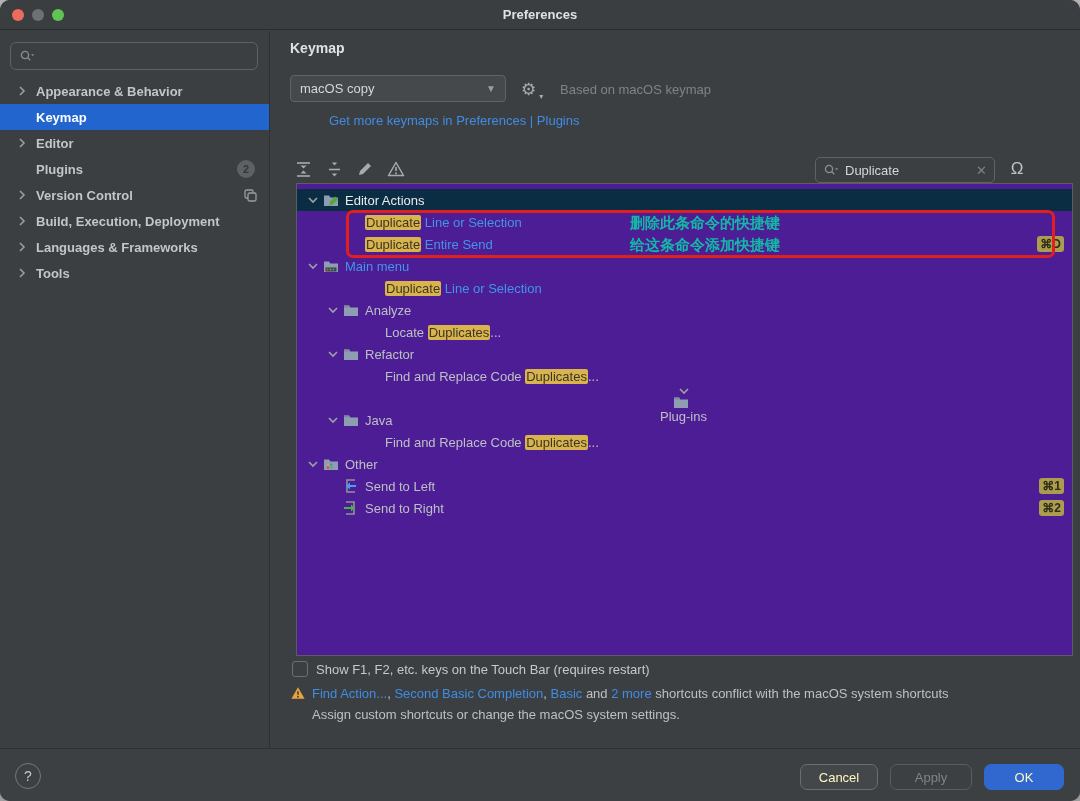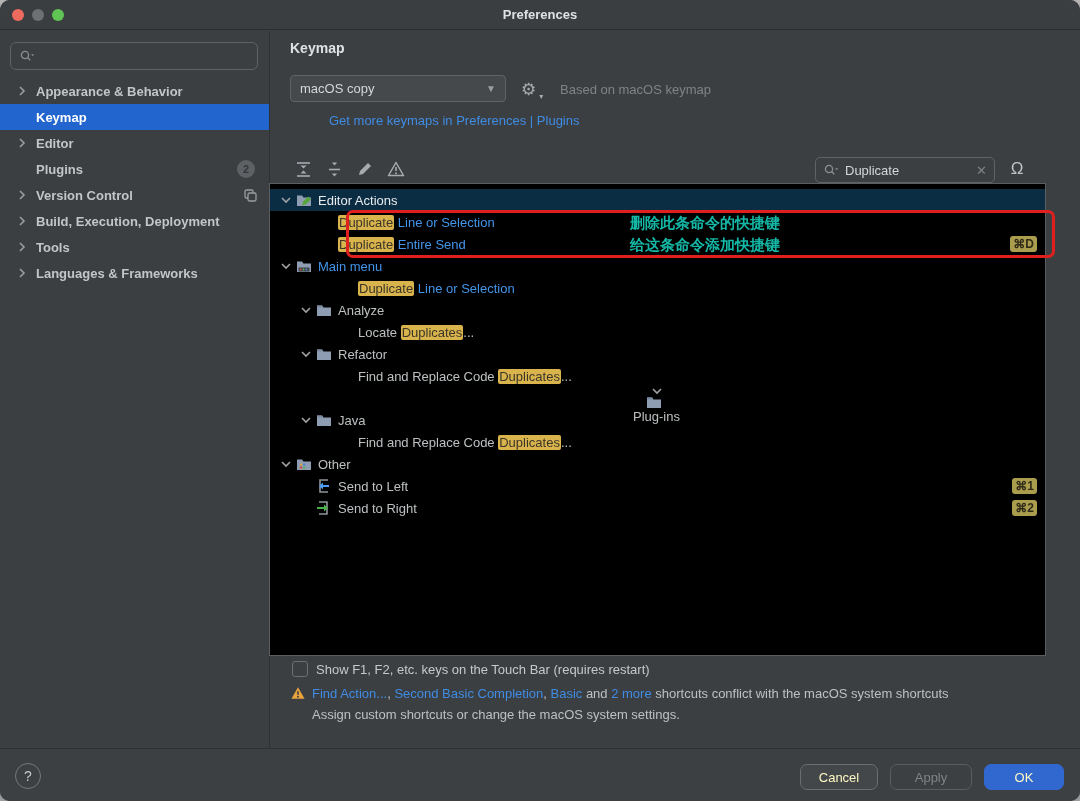--- a/index.html
+++ b/index.html
@@ -43,21 +43,21 @@
   .tb-icons{position:absolute;left:293px;top:159px;display:flex;gap:11px;}
   .tb-btn{width:20px;height:20px;display:flex;align-items:center;justify-content:center;color:#a7abae;}
   .tree-search{position:absolute;left:815px;top:157px;width:180px;height:26px;border:1px solid #5f6366;border-radius:5px;
                display:flex;align-items:center;padding:0 7px;color:#d4d6d8;background:#3c3f41;}
   .tree-search .mag{color:#8b8e91;margin-right:6px;display:inline-flex;}
   .tree-search .clear{margin-left:auto;color:#7f8386;font-size:13px;}
   .find-shortcut{position:absolute;left:1006px;top:158px;width:22px;height:22px;color:#c0c3c5;font-size:17px;
                  display:flex;align-items:center;justify-content:center;}
 
   
-  .tree-panel{position:absolute;left:269px;top:183px;width:777px;height:473px;border:1px solid #5a5e61;background:#000000;
+  .tree-panel{position:absolute;left:296px;top:183px;width:777px;height:473px;border:1px solid #5a5e61;background:#4c1d95;
               padding-top:5px;overflow:hidden;}
   .trow{height:22px;display:flex;align-items:center;padding-right:8px;white-space:pre;cursor:default;}
   .trow.sel{background:#0a2d44;}
   .chev-slot{width:20px;min-width:20px;text-align:center;color:#9fa2a5;display:inline-flex;justify-content:center;}
   .icon-slot{width:22px;min-width:22px;display:inline-flex;align-items:center;}
   .seg-hl{background:#d9b44c;color:#3a3528;border-radius:2px;padding:0 1px;}
   .seg-blue{color:#4295ea;}
   .seg-plain{color:#bdc0c2;}
   .seg-white{color:#e9ebed;}
   .key-badge{margin-left:auto;background:#ab9d4e;color:#2f2b18;border-radius:3px;padding:1px 3px;font-size:12px;font-weight:bold;}
@@ -158,29 +158,29 @@
             </svg>
           </span>
           <span>Build, Execution, Deployment</span>
         </div>
         <div class="side-item">
           <span class="chev">
             <svg width="8" height="10" viewBox="0 0 8 10">
               <path d="M2 1 l4 4 l-4 4" fill="none" stroke="#9a9da0" stroke-width="1.6"></path>
             </svg>
           </span>
+          <span>Languages &amp; Frameworks</span>
+        </div>
+        <div class="side-item">
+          <span class="chev">
+            <svg width="8" height="10" viewBox="0 0 8 10">
+              <path d="M2 1 l4 4 l-4 4" fill="none" stroke="#9a9da0" stroke-width="1.6"></path>
+            </svg>
+          </span>
           <span>Tools</span>
-        </div>
-        <div class="side-item">
-          <span class="chev">
-            <svg width="8" height="10" viewBox="0 0 8 10">
-              <path d="M2 1 l4 4 l-4 4" fill="none" stroke="#9a9da0" stroke-width="1.6"></path>
-            </svg>
-          </span>
-          <span>Languages &amp; Frameworks</span>
         </div>
       </div>
   </div>
 
   <div class="page-title">Keymap</div>
 
   <div class="keymap-select">
     <span>macOS copy</span>
     <span class="caret">▼</span>
   </div>

